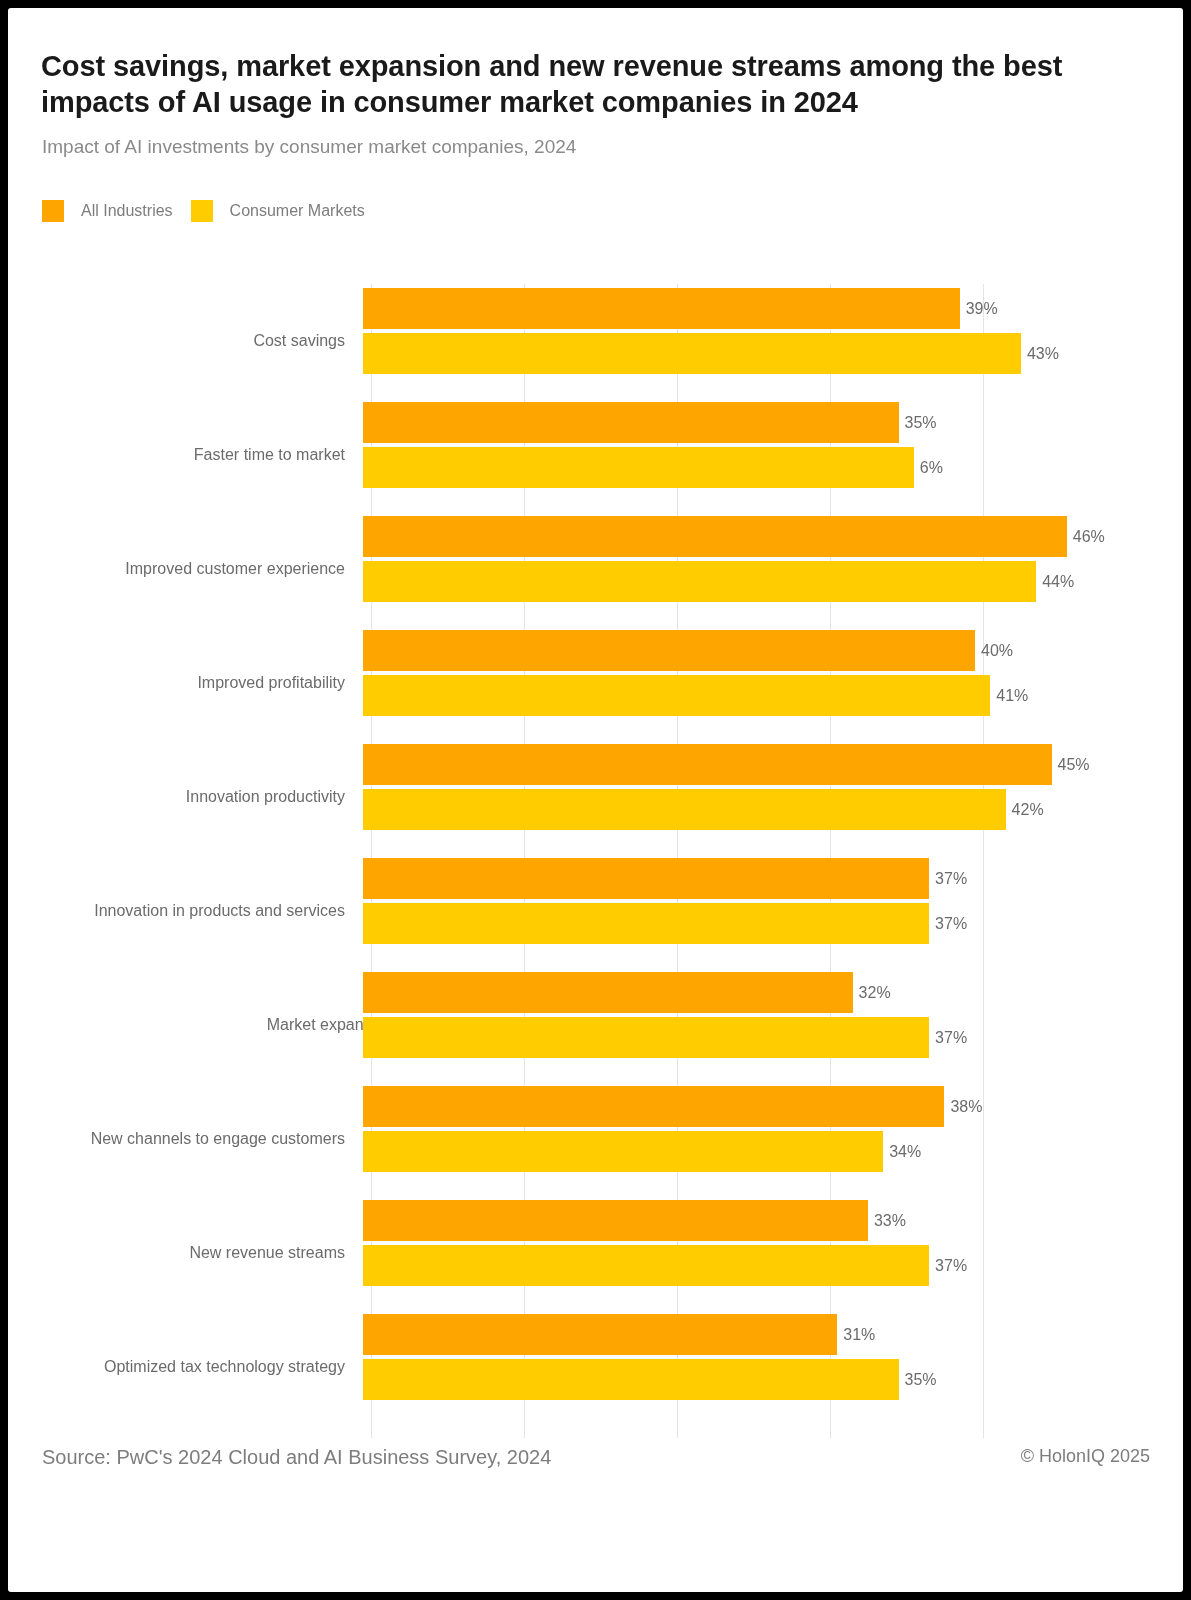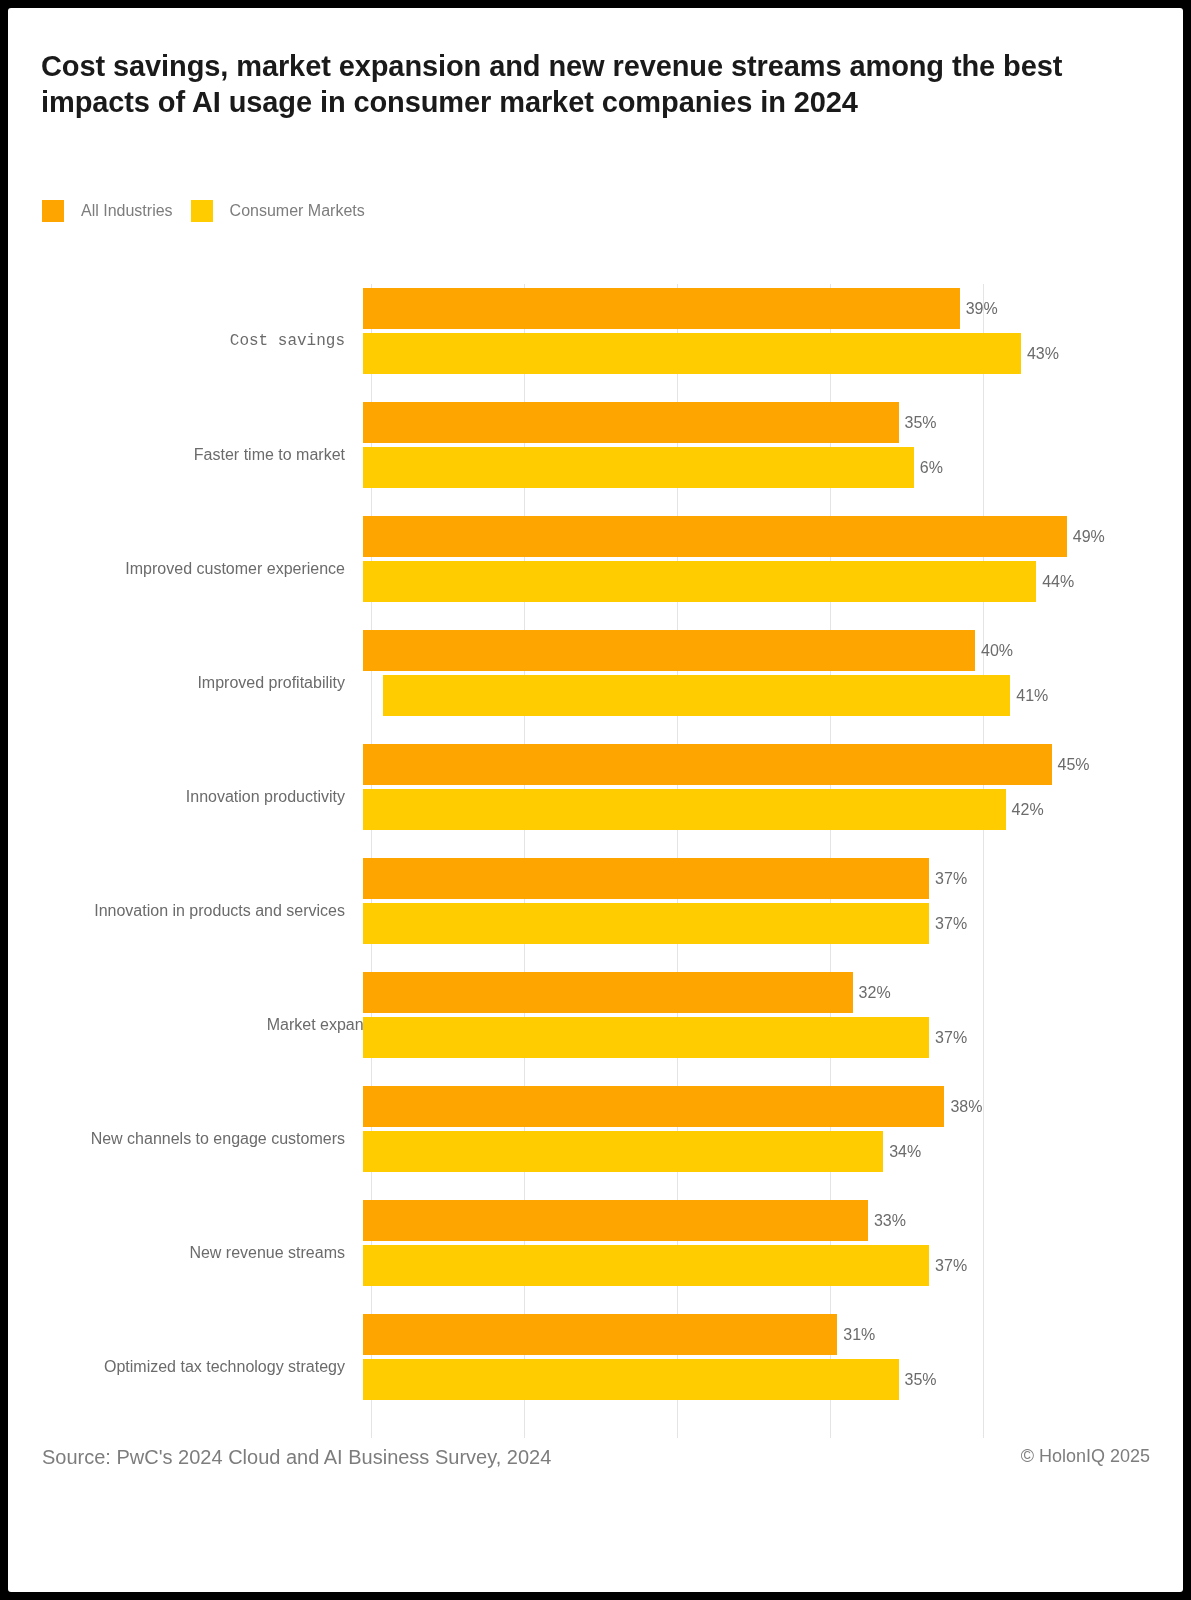--- a/index.html
+++ b/index.html
@@ -165,20 +165,21 @@
     color: #7d7d7d;
   }
 </style>
 </head>
 <body>
 
 <div id="frame">
   <div id="card">
 
     <div id="title">Cost savings, market expansion and new revenue streams among the best impacts of AI usage in consumer market companies in 2024</div>
+    <div id="subtitle">Impact of AI investments by consumer market companies, 2024</div>
 
     <div id="legend">
       <div class="legend-item">
         <span class="legend-swatch" style="background: rgb(255, 165, 0);"></span>
         <span class="legend-label">All Industries</span>
       </div>
       <div class="legend-item">
         <span class="legend-swatch" style="background: rgb(255, 204, 0);"></span>
         <span class="legend-label">Consumer Markets</span>
       </div>
@@ -187,21 +188,21 @@
     <div id="plot">
       <div id="grid">
           <div class="gridline" style="left: 363px; background: rgb(228, 228, 228);"></div>
           <div class="gridline" style="left: 516px; background: rgb(228, 228, 228);"></div>
           <div class="gridline" style="left: 669px; background: rgb(228, 228, 228);"></div>
           <div class="gridline" style="left: 822px; background: rgb(228, 228, 228);"></div>
           <div class="gridline" style="left: 975px; background: rgb(228, 228, 228);"></div>
         </div>
       <div id="rows">
           <div class="cat-row" style="top: 0px;">
-            <div class="cat-label" style="color: rgb(107, 107, 107); font-family: Liberation Mono, monospace;">Cost savings</div>
+            <div class="cat-label" style="color: rgb(107, 107, 107);">Cost savings</div>
             <div class="bar-line first" style="width: 686.7px;">
               <div class="bar" style="width: 596.7px; background: rgb(255, 165, 0);"></div>
               <div class="bar-value" style="left: 596.7px; color: rgb(107, 107, 107);">39%</div>
             </div>
             <div class="bar-line second" style="width: 747.9px;">
               <div class="bar" style="width: 657.9px; background: rgb(255, 204, 0);"></div>
               <div class="bar-value" style="left: 657.9px; color: rgb(107, 107, 107);">43%</div>
             </div>
           </div>
           <div class="cat-row" style="top: 114px;">
@@ -212,34 +213,34 @@
             </div>
             <div class="bar-line second" style="width: 640.8px;">
               <div class="bar" style="width: 550.8px; background: rgb(255, 204, 0);"></div>
               <div class="bar-value" style="left: 550.8px; color: rgb(107, 107, 107);">6%</div>
             </div>
           </div>
           <div class="cat-row" style="top: 228px;">
             <div class="cat-label" style="color: rgb(107, 107, 107);">Improved customer experience</div>
             <div class="bar-line first" style="width: 793.8px;">
               <div class="bar" style="width: 703.8px; background: rgb(255, 165, 0);"></div>
-              <div class="bar-value" style="left: 703.8px; color: rgb(107, 107, 107);">49%</div>
+              <div class="bar-value" style="left: 703.8px; color: rgb(107, 107, 107);">46%</div>
             </div>
             <div class="bar-line second" style="width: 763.2px;">
               <div class="bar" style="width: 673.2px; background: rgb(255, 204, 0);"></div>
               <div class="bar-value" style="left: 673.2px; color: rgb(107, 107, 107);">44%</div>
             </div>
           </div>
           <div class="cat-row" style="top: 342px;">
             <div class="cat-label" style="color: rgb(107, 107, 107);">Improved profitability</div>
             <div class="bar-line first" style="width: 702px;">
               <div class="bar" style="width: 612px; background: rgb(255, 165, 0);"></div>
               <div class="bar-value" style="left: 612px; color: rgb(107, 107, 107);">40%</div>
             </div>
-            <div class="bar-line second" style="width: 717.3px; margin-left: 20px;">
+            <div class="bar-line second" style="width: 717.3px;">
               <div class="bar" style="width: 627.3px; background: rgb(255, 204, 0);"></div>
               <div class="bar-value" style="left: 627.3px; color: rgb(107, 107, 107);">41%</div>
             </div>
           </div>
           <div class="cat-row" style="top: 456px;">
             <div class="cat-label" style="color: rgb(107, 107, 107);">Innovation productivity</div>
             <div class="bar-line first" style="width: 778.5px;">
               <div class="bar" style="width: 688.5px; background: rgb(255, 165, 0);"></div>
               <div class="bar-value" style="left: 688.5px; color: rgb(107, 107, 107);">45%</div>
             </div>

